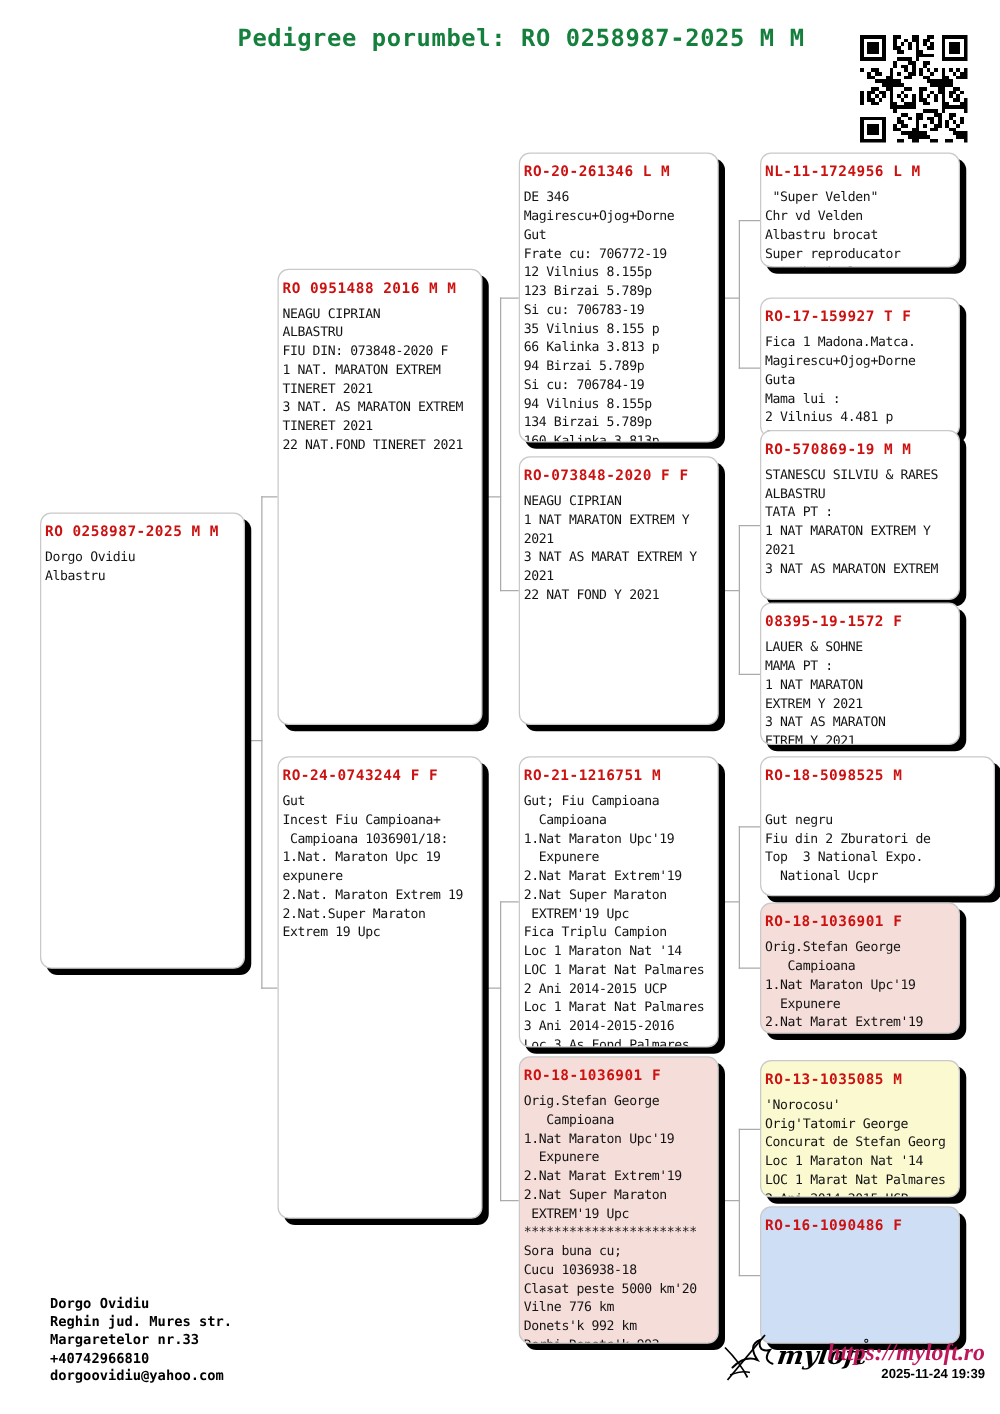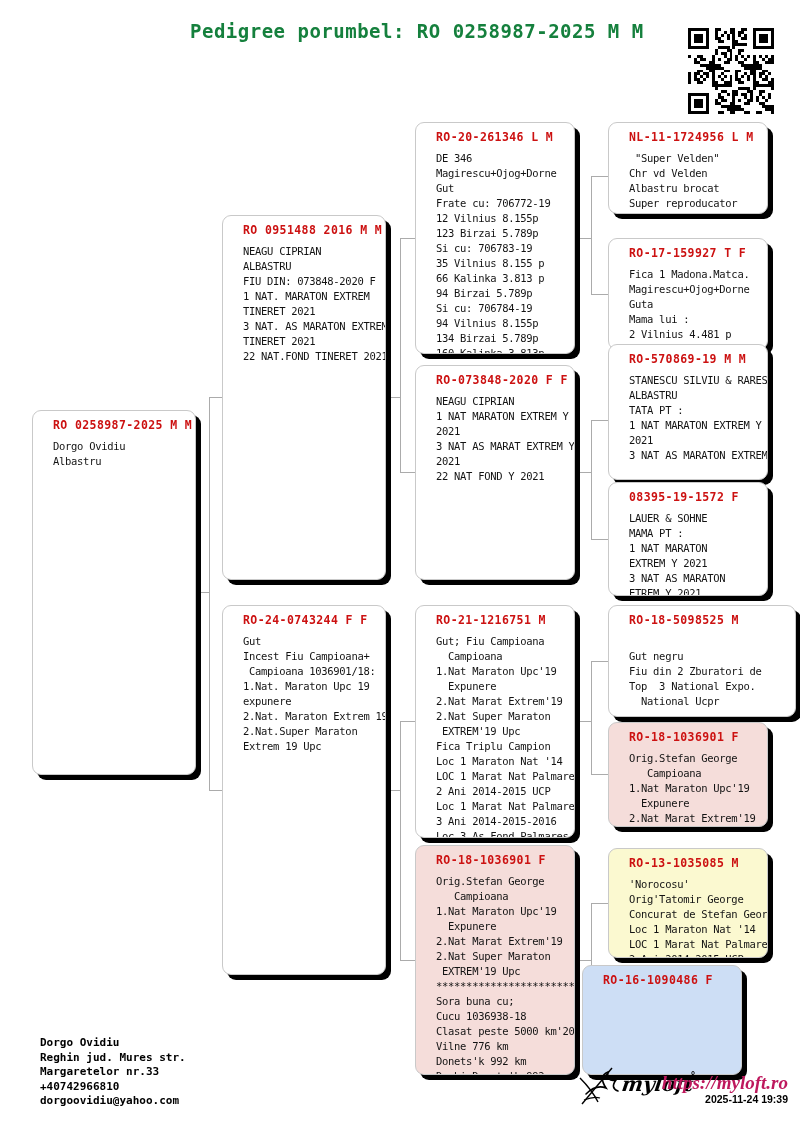--- a/index.html
+++ b/index.html
@@ -3,42 +3,42 @@
 <meta charset="utf-8">
 <style>
   html,body{margin:0;padding:0;background:#ffffff;}
   .page{position:relative;width:800px;height:1131px;background:#fff;overflow:hidden;
         font-family:"DejaVu Sans Mono",monospace;color:#111;}
   .page-title{position:absolute;left:190px;top:20px;font-size:19px;font-weight:bold;
         letter-spacing:.5px;white-space:pre;color:#15803d;}
   .qr{position:absolute;left:688px;top:28px;width:86px;height:86px;}
   
   .box{position:absolute;background:#fff;border:1px solid #c9c9c9;border-radius:9px;
-       box-shadow:5px 5px 0 #000;padding:7px 20px;overflow:hidden;box-sizing:border-box;}
+       box-shadow:5px 5px 0 #000;padding:7px 3px;overflow:hidden;box-sizing:border-box;}
   .box .bid{color:#cc1111;font-weight:bold;font-size:11.5px;letter-spacing:.4px;
        margin-bottom:7px;white-space:pre;}
   .box .btxt{font-size:10.5px;line-height:15px;white-space:pre;letter-spacing:-.3px;color:#131313;}
   .pink{background:#f5ddda;}
   .yellow{background:#fbf9d0;}
   .blue{background:#cddef5;}
   #b-root{left:32px;top:410px;width:164px;height:365px}
   #b-sire{left:222px;top:215px;width:164px;height:365px}
   #b-dam{left:222px;top:605px;width:164px;height:370px}
   #b-ss{left:415px;top:122px;width:160px;height:232px}
   #b-sd{left:415px;top:365px;width:160px;height:215px}
   #b-ds{left:415px;top:605px;width:160px;height:233px}
   #b-dd{left:415px;top:845px;width:160px;height:230px}
   #b-sss{left:608px;top:122px;width:160px;height:92px}
   #b-ssd{left:608px;top:238px;width:160px;height:112px}
   #b-sds{left:608px;top:344px;width:160px;height:136px}
   #b-sdd{left:608px;top:482px;width:160px;height:114px}
   #b-dss{left:608px;top:605px;width:188px;height:112px}
   #b-dsd{left:608px;top:722px;width:160px;height:105px}
   #b-dds{left:608px;top:848px;width:160px;height:110px}
-  #b-ddd{left:582px;top:965px;width:160px;height:110px}
+  #b-ddd{left:608px;top:965px;width:160px;height:110px}
   
   .cl{position:absolute;background:#ababab;}
   
   .owner{position:absolute;left:40px;top:1036px;font-size:11px;font-weight:bold;
         line-height:14.5px;white-space:pre;color:#000;}
   .brand-bird{position:absolute;left:578px;top:1064px;width:46px;height:44px;}
   .brand-name{position:absolute;left:622px;top:1072px;font-family:"DejaVu Serif",serif;
         font-style:italic;font-weight:bold;font-size:20px;transform:skewX(-8deg);color:#000;}
   .brand-mark{position:absolute;left:690px;top:1070px;font-size:10px;font-weight:bold;color:#000;}
   .brand-url{position:absolute;right:12px;top:1072px;font-family:"Liberation Serif",serif;

